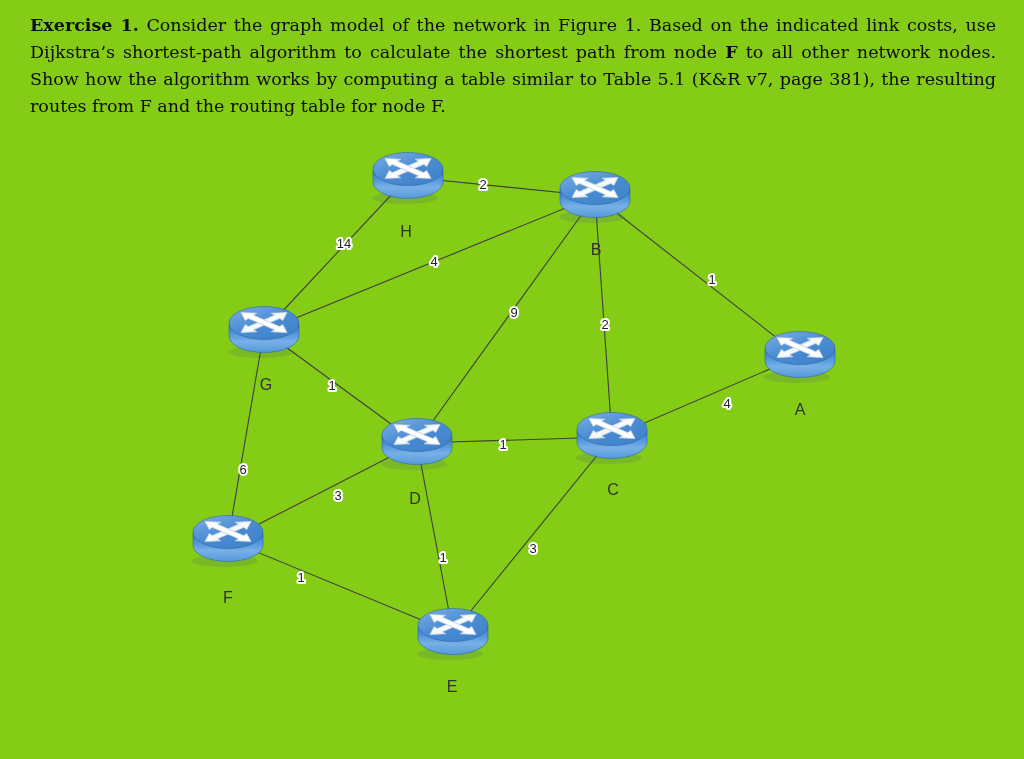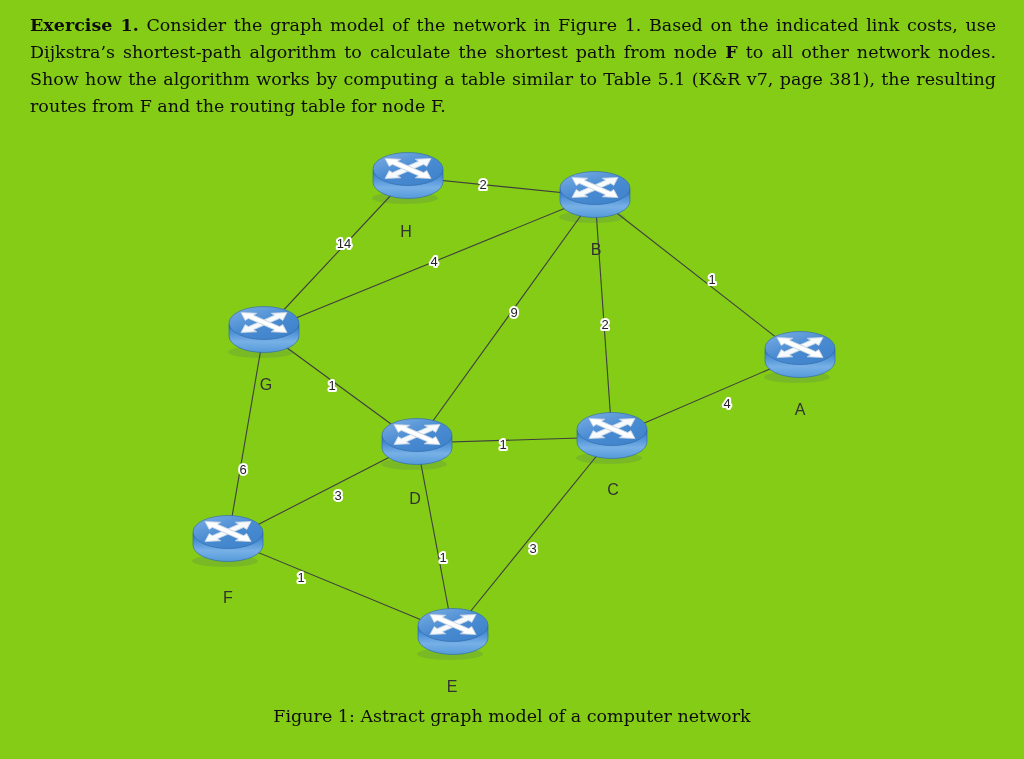--- a/index.html
+++ b/index.html
@@ -143,15 +143,14 @@
         <text x="596" y="249" class="node-label" dominant-baseline="central">B</text>
         <text x="800" y="409" class="node-label" dominant-baseline="central">A</text>
         <text x="266" y="384" class="node-label" dominant-baseline="central">G</text>
         <text x="415" y="498" class="node-label" dominant-baseline="central">D</text>
         <text x="613" y="489" class="node-label" dominant-baseline="central">C</text>
         <text x="228" y="597" class="node-label" dominant-baseline="central">F</text>
         <text x="452" y="686" class="node-label" dominant-baseline="central">E</text>
       </g>
   </svg>
 
-  <div class="caption">Figure 1: Astract graph model of a computer network</div>
 
 </div>
 
 </body></html>

